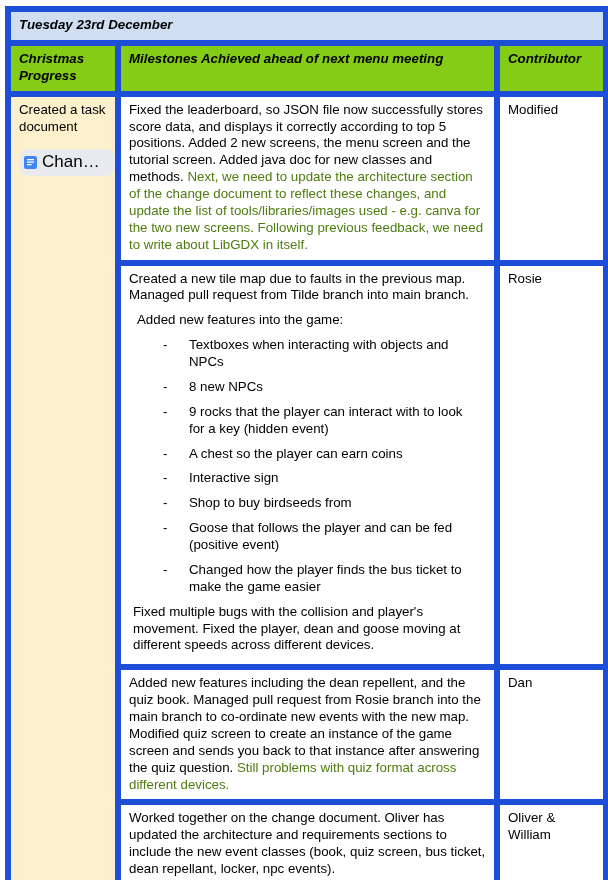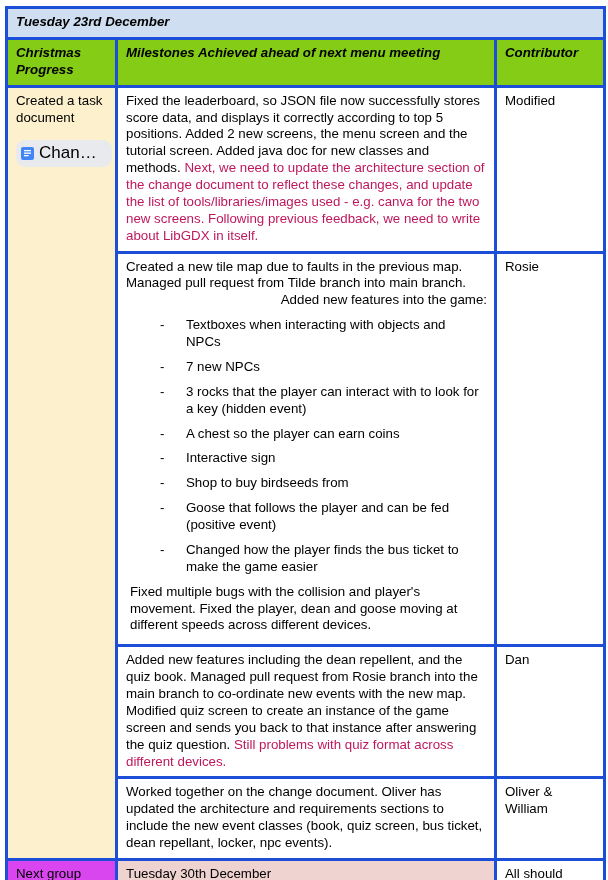--- a/index.html
+++ b/index.html
@@ -21,21 +21,21 @@
     background: #ffffff;
     overflow: hidden;
   }
   table.progress-table {
     width: 598px;
     border-collapse: collapse;
     table-layout: fixed;
     border: 1px solid #000000;
   }
   table.progress-table td {
-    border: 3px solid #1d4ed8;
+    border: 6px solid #1d4ed8;
     vertical-align: top;
     padding: 5px 7px 6px 8px;
     font-size: 13.3px;
     line-height: 1.27;
     color: #000000;
   }
   col.col-a { width: 110px; }
   col.col-b { width: 379px; }
   col.col-c { width: 109px; }
 
@@ -101,25 +101,24 @@
     color: #000000;
     overflow: hidden;
     text-overflow: ellipsis;
   }
 
   
   .body-text {
     margin: 0;
   }
   .red {
-    color: #be185d;
+    color: #4d7c0f;
   }
   .lead-line {
-    margin: 0;
-    text-align: right;
+    margin: 8px;
   }
   ul.dash-list {
     list-style: none;
     margin: 0;
     padding: 0;
   }
   ul.dash-list li {
     position: relative;
     padding-left: 52px;
     margin: 8px;
@@ -180,22 +179,22 @@
         </td>
         <td class="contrib">Modified</td>
       </tr>
 
       <tr>
         <td>
           <p class="body-text">Created a new tile map due to faults in the previous map. Managed pull request from Tilde branch into main branch.</p>
           <p class="lead-line">Added new features into the game:</p>
           <ul class="dash-list">
             <li>Textboxes when interacting with objects and NPCs</li>
-            <li>7 new NPCs</li>
-            <li>3 rocks that the player can interact with to look for a key (hidden event)</li>
+            <li>8 new NPCs</li>
+            <li>9 rocks that the player can interact with to look for a key (hidden event)</li>
             <li>A chest so the player can earn coins</li>
             <li>Interactive sign</li>
             <li>Shop to buy birdseeds from</li>
             <li>Goose that follows the player and can be fed (positive event)</li>
             <li>Changed how the player finds the bus ticket to make the game easier</li>
           </ul>
           <p class="tail-text">Fixed multiple bugs with the collision and player's movement. Fixed the player, dean and goose moving at different speeds across different devices.</p>
         </td>
         <td class="contrib">Rosie</td>
       </tr>

